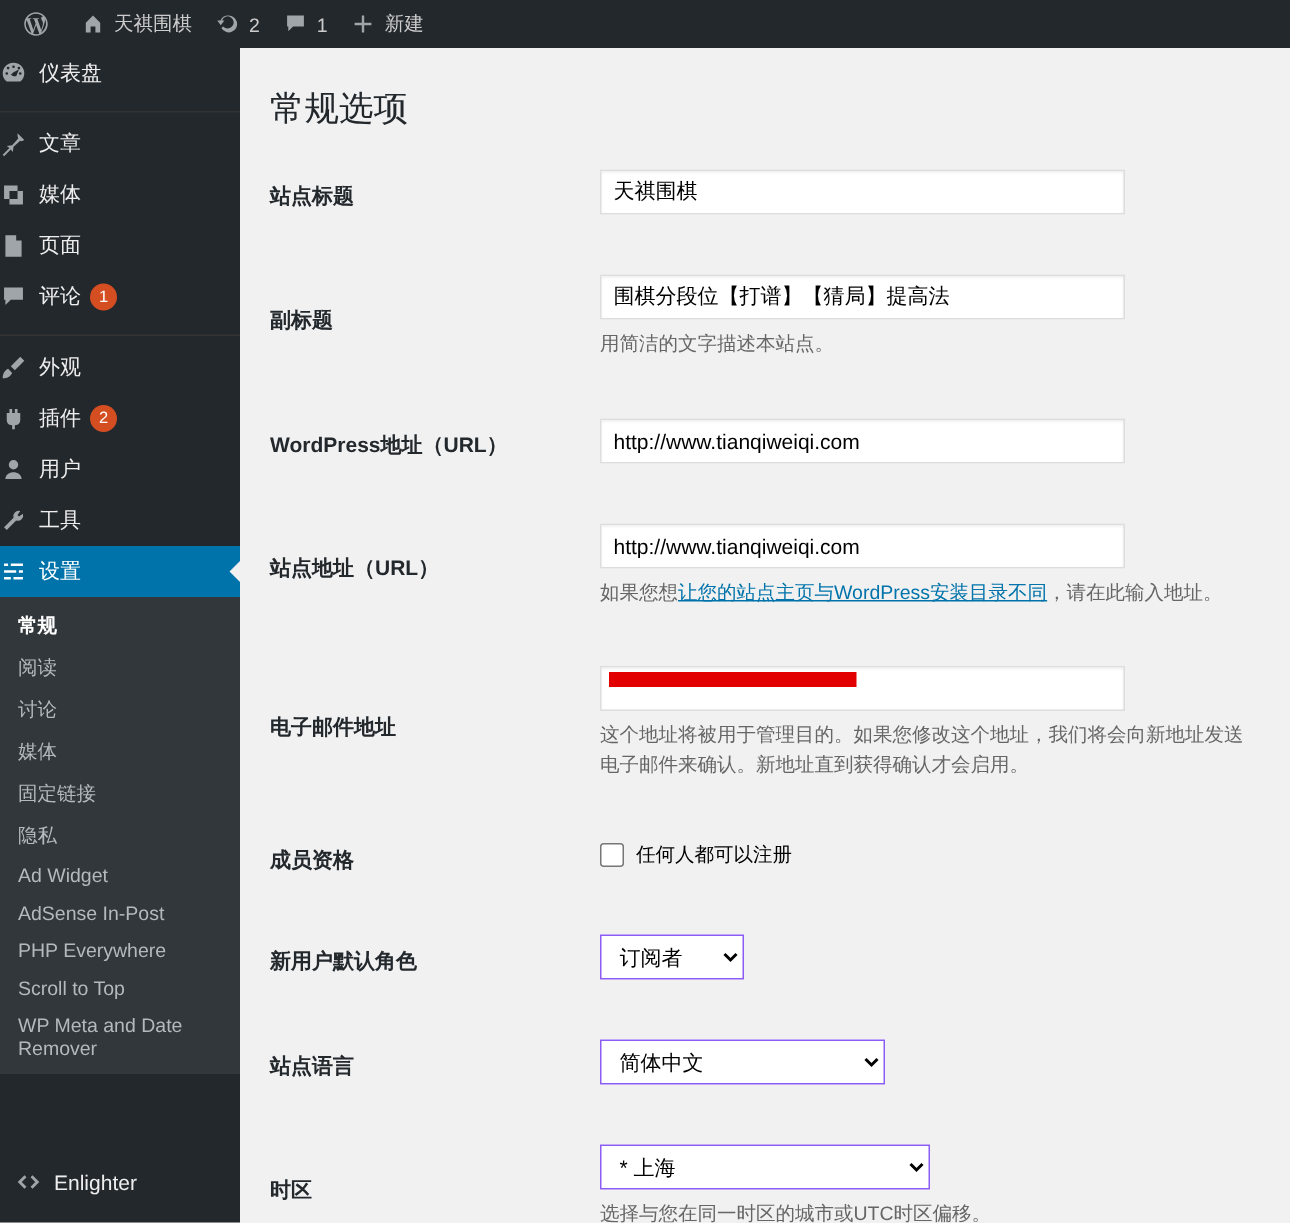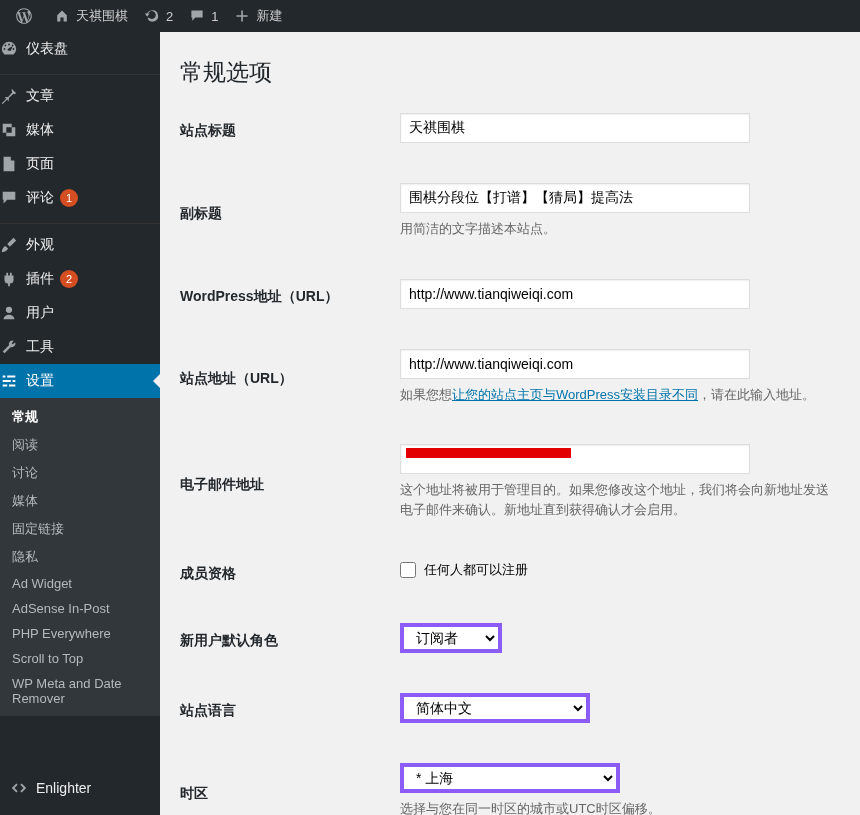--- a/index.html
+++ b/index.html
@@ -29,21 +29,21 @@
 .bottom-item svg { width:18px; height:18px; fill:#a0a5aa; margin-right:8px; }
 
 
 .content { position: absolute; left: 160px; right: 0; top: 32px; bottom: 0; background: #f1f1f1; padding: 10px 20px; overflow: hidden; border-radius: 32px; }
 h1 { font-size: 23px; font-weight: 400; color: #23282d; margin: 15px 0 25px 0; }
 .form-row { display: flex; align-items: center; margin-bottom: 10px; }
 .form-row.gap { margin-bottom: 40px; }
 .form-label { width: 220px; flex: none; color: #23282d; font-weight: 600; font-size: 14px; padding-top: 6px; }
 .form-field { flex: 1; }
 input.regular-text { width: 350px; height: 30px; border: 1px solid #ddd; background: #fff; padding: 3px 8px; font-size: 14px; box-shadow: inset 0 1px 2px rgba(0,0,0,.07); }
-select.regular-select { height: 30px; border: 4px solid #8b5cf6; background: #fff; padding: 2px 24px 2px 8px; font-size: 14px; min-width: 80px; }
+select.regular-select { height: 30px; border: 1px solid #8b5cf6; background: #fff; padding: 2px 24px 2px 8px; font-size: 14px; min-width: 80px; }
 .desc { color: #666; font-size: 13px; margin-top: 6px; line-height: 1.5; }
 .desc a { color: #0073aa; text-decoration: underline; }
 .checkbox-row { display: inline-flex; align-items: center; }
 .checkbox-row input { width:16px; height:16px; margin-right:8px; }
 .redacted { width:165px; height:10px; background:#e30000; display:inline-block; position:relative; top:12px; }
 </style>
 </head>
 <body>
 
 <div class="admin-bar">

